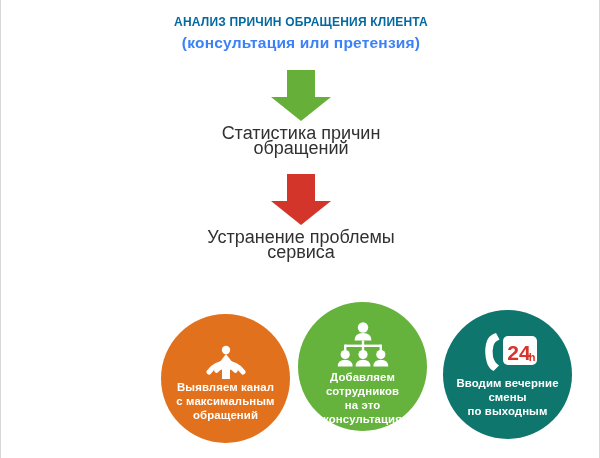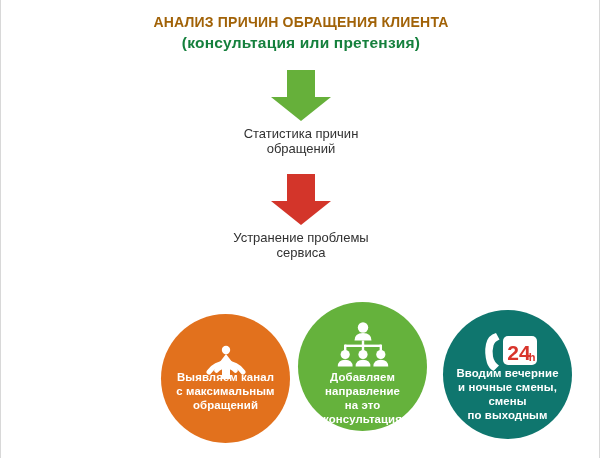--- a/index.html
+++ b/index.html
@@ -27,50 +27,50 @@
 
   
   .title-block {
     position: absolute;
     left: 0;
     top: 12px;
     width: 600px;
     text-align: center;
   }
   .title-line1 {
-    font-size: 14px;
+    font-size: 12px;
     font-weight: bold;
-    color: #a16207;
+    color: #0369a1;
     letter-spacing: 0.2px;
     line-height: 20px;
     white-space: nowrap;
   }
   .title-line2 {
     font-size: 15.5px;
     font-weight: bold;
-    color: #15803d;
+    color: #3b82f6;
     letter-spacing: 0.2px;
     line-height: 21px;
     white-space: nowrap;
   }
 
   
   .flow {
     position: absolute;
     left: 0;
     top: 70px;
     width: 600px;
     text-align: center;
   }
   .arrow {
     display: block;
     margin: 0 auto;
   }
   .flow-caption {
-    font-size: 13px;
+    font-size: 18px;
     color: #313131;
     line-height: 15px;
     margin-top: 4px;
     font-weight: normal;
   }
   .flow-caption .cap-line { display: block; }
   .flow-step-2 { margin-top: 18px; }
 
   
   .circles {
@@ -112,21 +112,21 @@
   }
   .circle-label .cl { display: block; white-space: nowrap; }
 
   
   #circle-0 { left: 24px;  top: 2px;  }
   #circle-1 { left: 160px; top: 18px; }
   #circle-2 { left: 297px; top: 6px;  }
   #circle-3 { left: 442px; top: 14px; }
 
   #circle-1 .circle-label,
-  #circle-3 .circle-label { top: 56px; }
+  #circle-3 .circle-label { top: 66px; }
   #circle-1 .circle-label { left: -18px; right: -18px; }
   #circle-3 .circle-label { left: -16px; right: -16px; }
   #circle-2 .circle-label { top: 68px; }
 </style>
 </head>
 <body>
 
 <div id="infographic">
 
   <div class="title-block">
@@ -193,39 +193,38 @@
           <circle cx="10.2" cy="33.5" r="4.6" fill="#ffffff"></circle>
           <path d="M2.8 45.5 q0 -6.8 7.4 -6.8 q7.4 0 7.4 6.8 z" fill="#ffffff"></path>
           <circle cx="28" cy="33.5" r="4.6" fill="#ffffff"></circle>
           <path d="M20.6 45.5 q0 -6.8 7.4 -6.8 q7.4 0 7.4 6.8 z" fill="#ffffff"></path>
           <circle cx="45.8" cy="33.5" r="4.6" fill="#ffffff"></circle>
           <path d="M38.4 45.5 q0 -6.8 7.4 -6.8 q7.4 0 7.4 6.8 z" fill="#ffffff"></path>
         </svg>
       </div>
       <div class="circle-label">
         <span class="cl">Добавляем</span>
-        <span class="cl">направление</span>
+        <span class="cl">сотрудников</span>
         <span class="cl">на это</span>
         <span class="cl">консультация</span>
       </div>
     </div>
 
     <div class="circle" id="circle-3" style="background:#0f766e;">
       <div class="circle-icon">
         <svg width="62" height="46" viewBox="0 0 62 46" aria-hidden="true">
 
           <path d="M19 3 q-8 2 -10 11 q-2 9 1 19 q1.5 5 6.5 8 l5.5 -5.5 q-5 -3.5 -6 -9 q-1 -6 0.5 -11 q1 -4 6 -6 z" fill="#ffffff"></path>
 
           <rect x="26" y="6" width="34" height="29" rx="5" ry="5" fill="#ffffff"></rect>
           <text x="42" y="29.5" text-anchor="middle" font-family="'Liberation Sans', sans-serif" font-size="21" font-weight="bold" fill="#d8342b">24</text>
           <text x="55" y="31" text-anchor="middle" font-family="'Liberation Sans', sans-serif" font-size="11" font-weight="bold" fill="#d8342b">h</text>
         </svg>
       </div>
       <div class="circle-label">
         <span class="cl">Вводим вечерние</span>
-        <span class="cl">и ночные смены,</span>
         <span class="cl">смены</span>
         <span class="cl">по выходным</span>
       </div>
     </div>
 
   </div>
 </div>
 
 </body></html>

